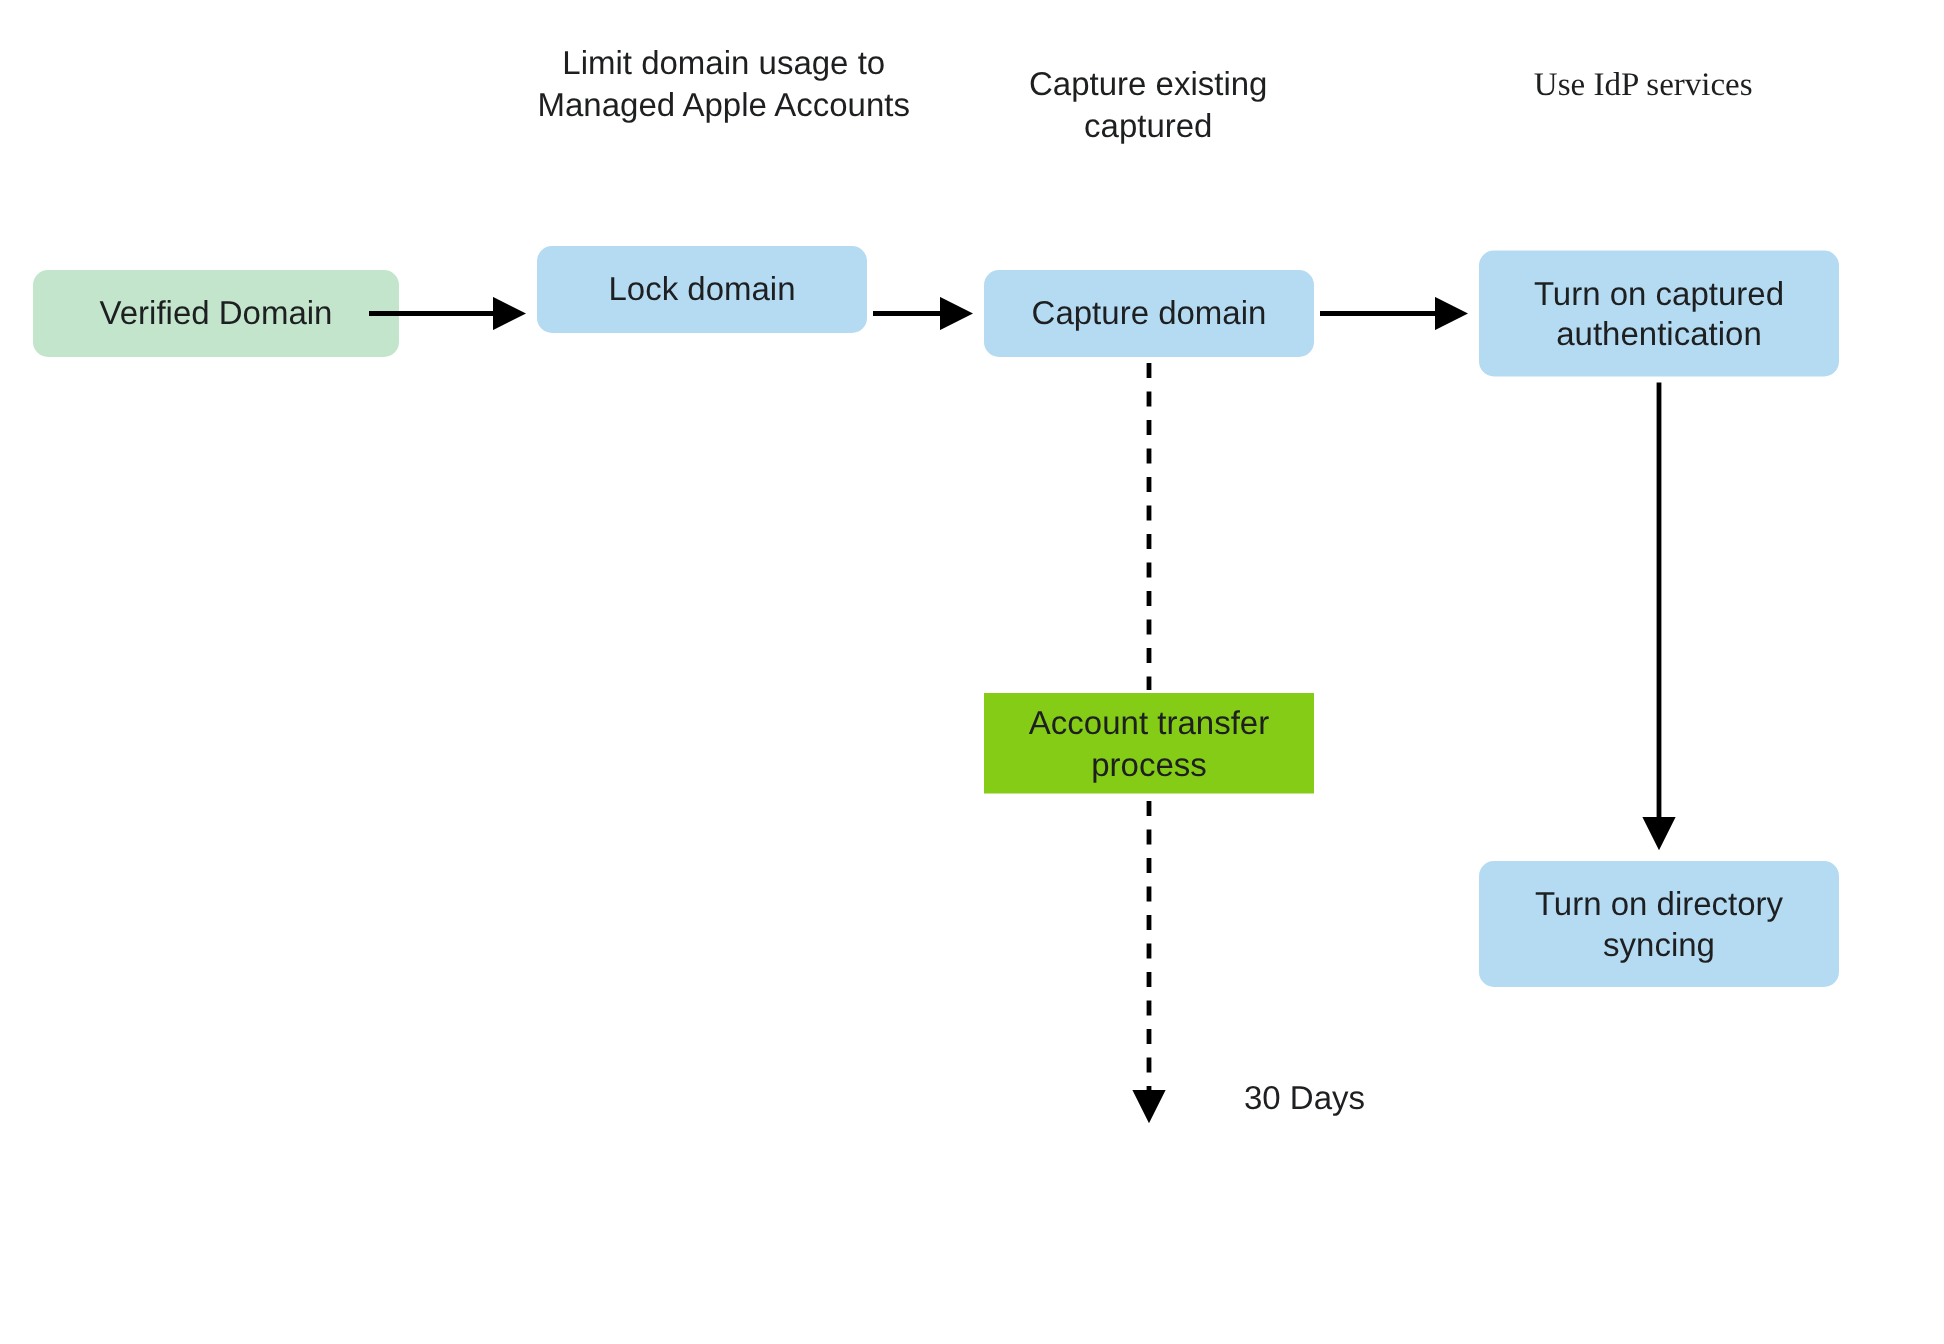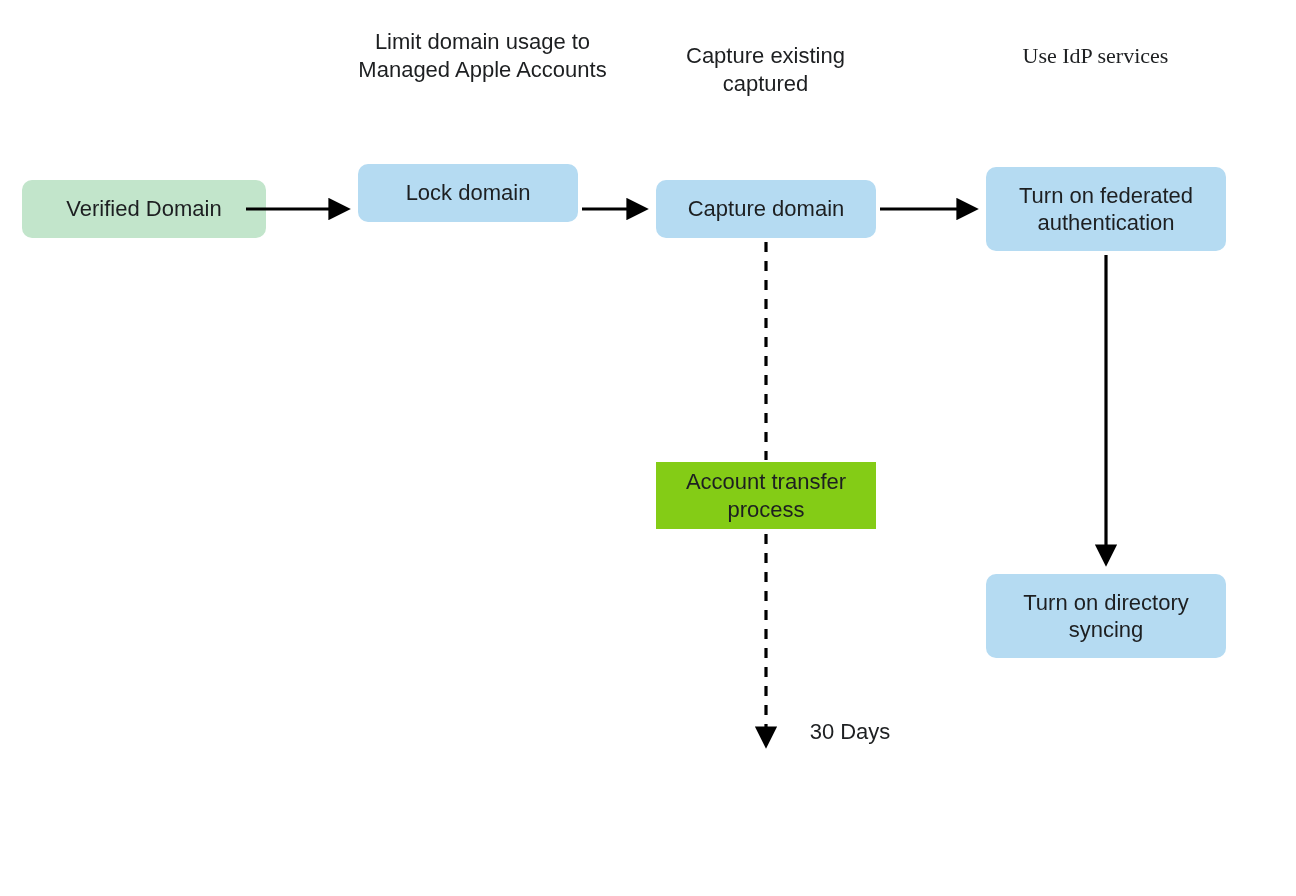--- a/index.html
+++ b/index.html
@@ -33,21 +33,21 @@
   .blue  { background: #b5dbf2; }
   .orange{ background: #f9cfa7; }
   .label {
     position: absolute;
     text-align: center;
     font-size: 22px;
     line-height: 1.25;
     color: #1d1f21;
   }
   .label-left {
-    text-align: center;
+    text-align: right;
   }
   svg.overlay {
     position: absolute;
     left: 0; top: 0;
     width: 1296px;
     height: 896px;
     pointer-events: none;
   }
 </style>
 </head>
@@ -67,21 +67,21 @@
 
   <div class="node blue" style="left:358px; top:164px; width:220px; height:58px;">
     <span>Lock domain</span>
   </div>
 
   <div class="node blue" style="left:656px; top:180px; width:220px; height:58px;">
     <span>Capture domain</span>
   </div>
 
   <div class="node blue" style="left:986px; top:167px; width:240px; height:84px;">
-    <span>Turn on federated authentication</span>
+    <span>Turn on captured authentication</span>
   </div>
 
   <div class="node blue" style="left:986px; top:574px; width:240px; height:84px;">
     <span>Turn on directory syncing</span>
   </div>
 
 
   <div class="label" style="left:656px; top:462px; width:220px; background:#84cc16; padding:6px 0;">Account transfer process</div>
 
   <div class="label label-left" style="left:790px; top:718px; width:120px;">30 Days</div>

